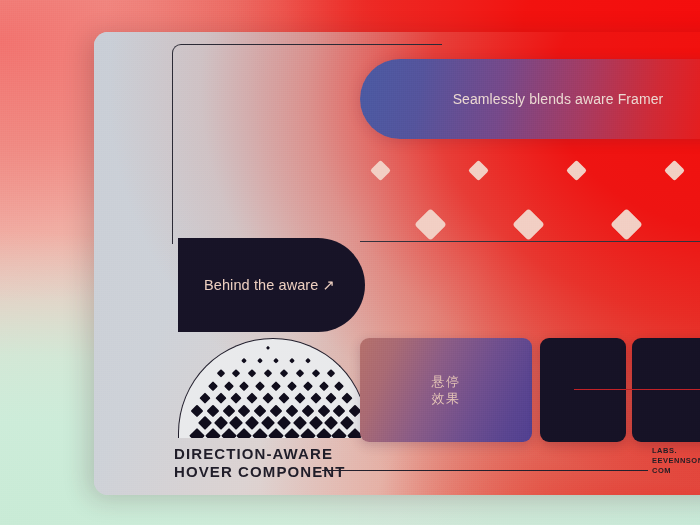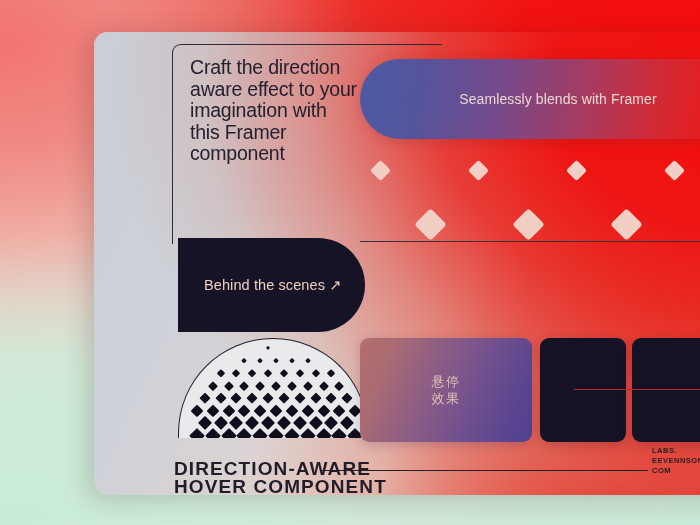--- a/index.html
+++ b/index.html
@@ -197,22 +197,22 @@
   .red-line {
     position: absolute;
     left: 480px; top: 357px;
     width: 160px; height: 0;
     border-top: 1.6px solid #c32227;
   }
 
   
   .caption {
     position: absolute;
-    left: 80px; top: 428px;
-    font-size: 19px;
+    left: 80px; top: 413px;
+    font-size: 15px;
     line-height: 17.5px;
     font-weight: 700;
     letter-spacing: 1.1px;
     color: #201d29;
     white-space: pre-line;
   }
   .credit {
     position: absolute;
     left: 558px; top: 414px;
     font-size: 7.5px;
@@ -233,38 +233,37 @@
 
   <div id="panel">
     <div class="panel-grad"></div>
 
     <div class="content">
 
       <div class="rule-top"></div>
       <div class="rule-mid"></div>
       <div class="rule-bottom"></div>
 
-      <div class="headline">Craft the direction aware effect to your imagination with this Framer component</div>
 
       <div class="pill">
-        <span class="pill-label">Seamlessly blends with Framer</span>
+        <span class="pill-label">Seamlessly blends aware Framer</span>
       </div>
 
       <div class="diamond-field" id="diamond-field">
           <div class="dia sm" style="left: 12.5px; top: 12.5px; background: rgb(242, 207, 196);"></div>
           <div class="dia sm" style="left: 110.5px; top: 12.5px; background: rgb(242, 207, 196);"></div>
           <div class="dia sm" style="left: 208.5px; top: 12.5px; background: rgb(242, 207, 196);"></div>
           <div class="dia sm" style="left: 306.5px; top: 12.5px; background: rgb(242, 207, 196);"></div>
           <div class="dia lg" style="left: 58.5px; top: 62.5px; background: rgb(242, 207, 196);"></div>
           <div class="dia lg" style="left: 156.5px; top: 62.5px; background: rgb(242, 207, 196);"></div>
           <div class="dia lg" style="left: 254.5px; top: 62.5px; background: rgb(242, 207, 196);"></div>
         </div>
 
       <div class="bts">
-        <span class="bts-label">Behind the scenes ↗</span>
+        <span class="bts-label">Behind the aware ↗</span>
       </div>
 
       <div class="dome" id="dome">
           <div class="dome-dot" style="width: 3.2px; height: 3.2px; left: 89.0833px; top: 9px; background: rgb(16, 13, 28);"></div>
           <div class="dome-dot" style="width: 4.37143px; height: 4.37143px; left: 65.3333px; top: 21.5714px; background: rgb(16, 13, 28);"></div>
           <div class="dome-dot" style="width: 4.37143px; height: 4.37143px; left: 81.1667px; top: 21.5714px; background: rgb(16, 13, 28);"></div>
           <div class="dome-dot" style="width: 4.37143px; height: 4.37143px; left: 97px; top: 21.5714px; background: rgb(16, 13, 28);"></div>
           <div class="dome-dot" style="width: 4.37143px; height: 4.37143px; left: 112.833px; top: 21.5714px; background: rgb(16, 13, 28);"></div>
           <div class="dome-dot" style="width: 4.37143px; height: 4.37143px; left: 128.667px; top: 21.5714px; background: rgb(16, 13, 28);"></div>
           <div class="dome-dot" style="width: 5.54286px; height: 5.54286px; left: 41.5833px; top: 34.1429px; background: rgb(16, 13, 28);"></div>

